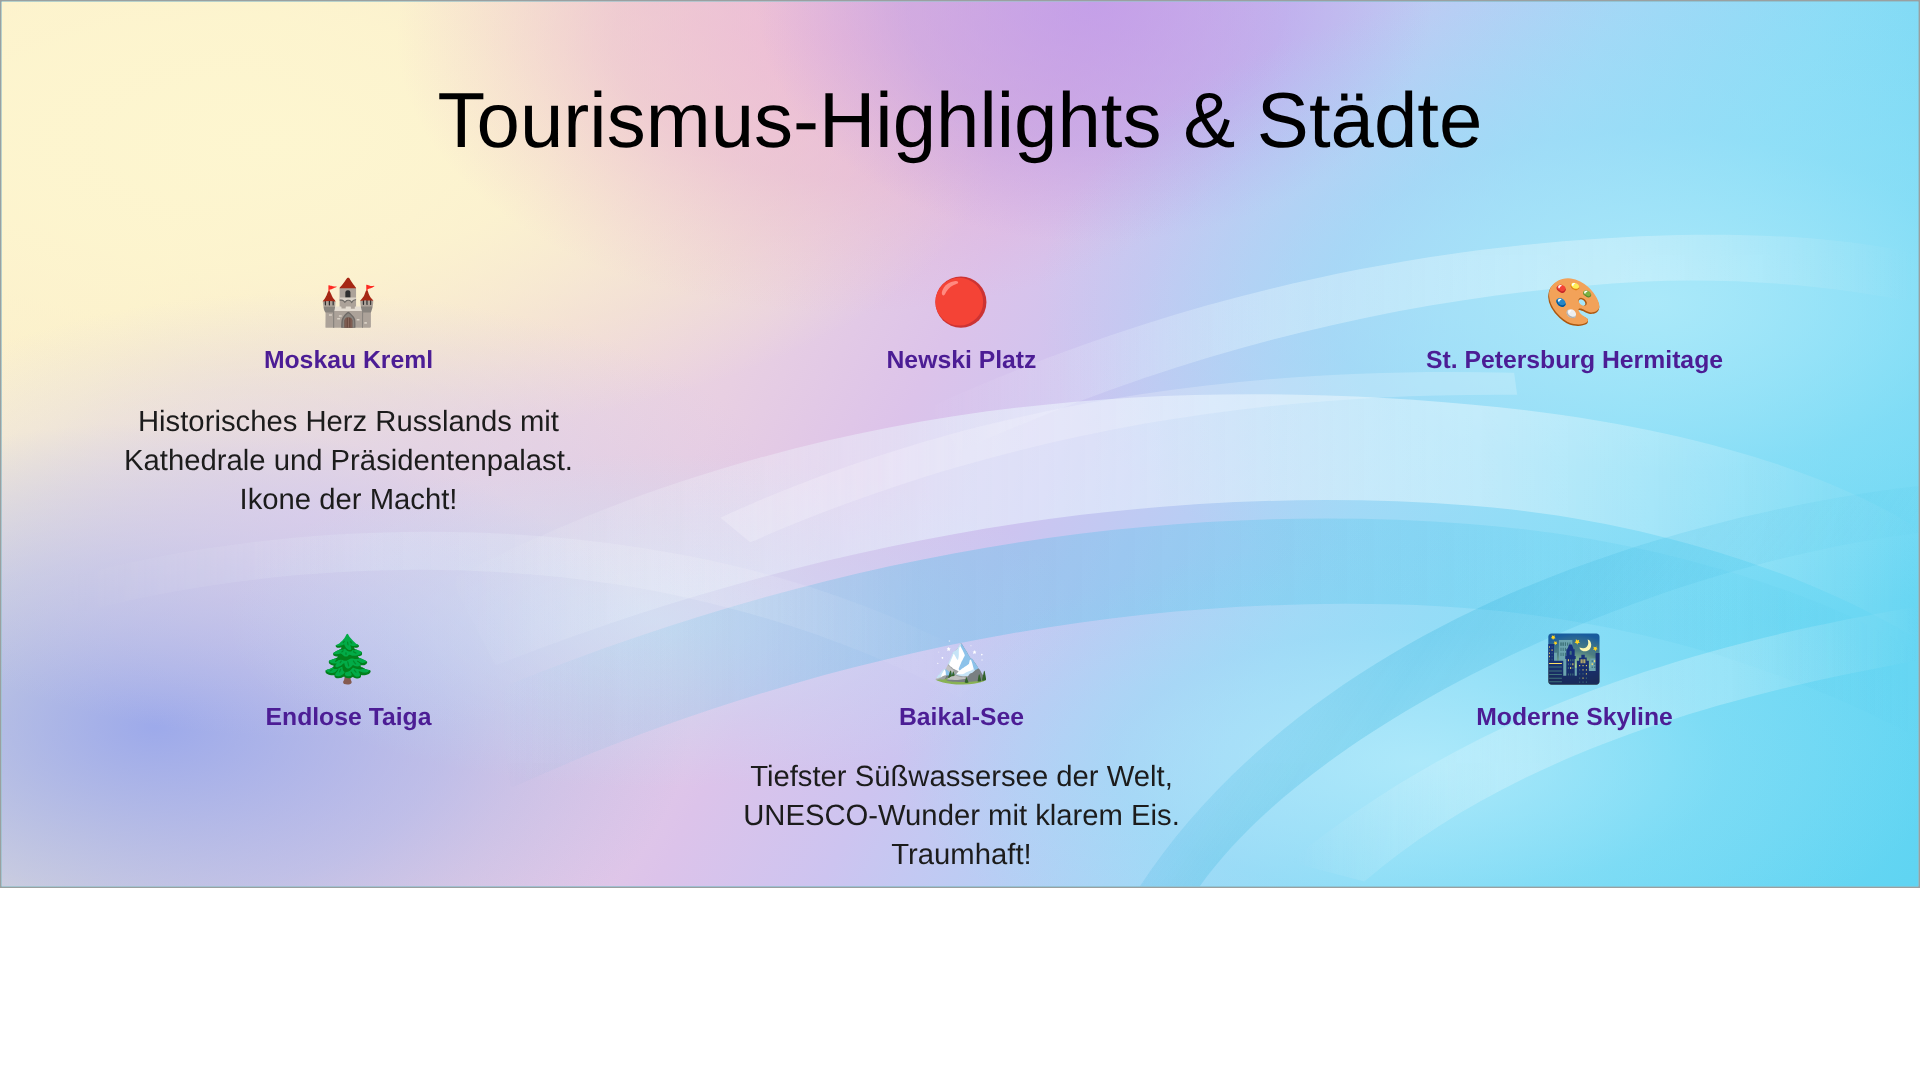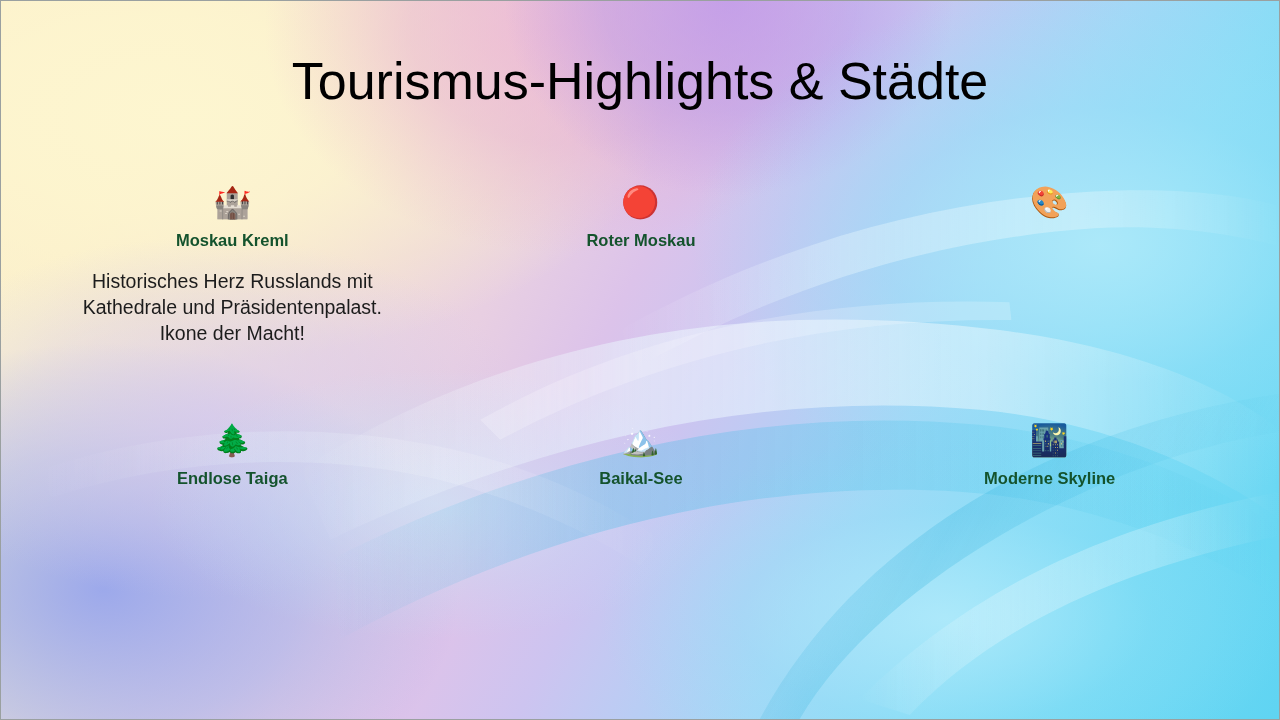--- a/index.html
+++ b/index.html
@@ -7,21 +7,21 @@
     padding: 0;
     width: 1280px;
     height: 720px;
     overflow: hidden;
     background: #ffffff;
   }
 
   #slide {
     position: relative;
     width: 1280px;
-    height: 720px;
+    height: 592px;
     overflow: hidden;
     box-sizing: border-box;
     border: 1px solid #9aa0a0;
     font-family: "Liberation Sans", "DejaVu Sans", sans-serif;
     background-color: #7fd8f2;
   }
 
   
   .bg-layer {
     position: absolute;
@@ -168,21 +168,21 @@
     display: flex;
     align-items: center;
     justify-content: center;
     font-family: "DejaVu Sans", sans-serif;
   }
 
   .card-title {
     margin-top: 10px;
     font-size: 16.5px;
     font-weight: bold;
-    color: #14532d;
+    color: #4c1d95;
     line-height: 1.2;
   }
 
   .card-desc {
     margin-top: 17px;
     font-size: 19.5px;
     font-weight: 400;
     color: #1c1c1c;
     line-height: 26px;
     max-width: 310px;
@@ -250,35 +250,37 @@
     <div class="grid">
 
       <div class="card">
         <div class="card-icon">🏰</div>
         <div class="card-title">Moskau Kreml</div>
         <div class="card-desc">Historisches Herz Russlands mit Kathedrale und Präsidentenpalast. Ikone der Macht!</div>
       </div>
 
       <div class="card">
         <div class="card-icon">🔴</div>
-        <div class="card-title">Roter Moskau</div>
+        <div class="card-title">Newski Platz</div>
       </div>
 
       <div class="card">
         <div class="card-icon">🎨</div>
+        <div class="card-title">St. Petersburg Hermitage</div>
       </div>
 
       <div class="card row2">
         <div class="card-icon">🌲</div>
         <div class="card-title">Endlose Taiga</div>
       </div>
 
       <div class="card row2">
         <div class="card-icon">🏔️</div>
         <div class="card-title">Baikal-See</div>
+        <div class="card-desc">Tiefster Süßwassersee der Welt, UNESCO-Wunder mit klarem Eis. Traumhaft!</div>
       </div>
 
       <div class="card row2">
         <div class="card-icon">🌃</div>
         <div class="card-title">Moderne Skyline</div>
       </div>
 
     </div>
   </div>
 </div>

